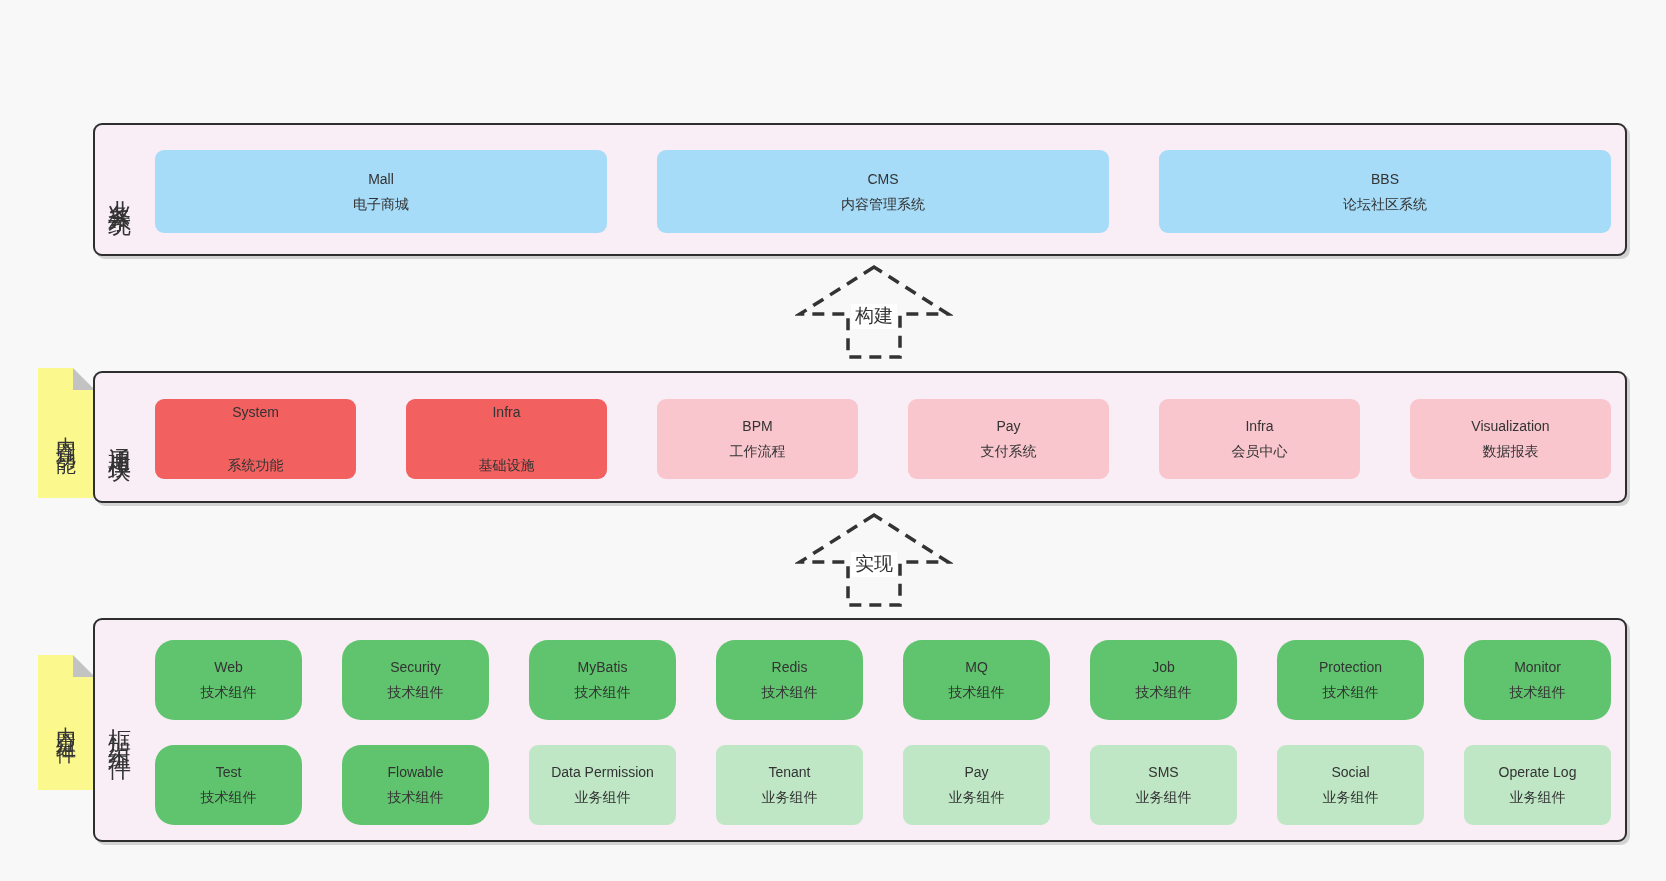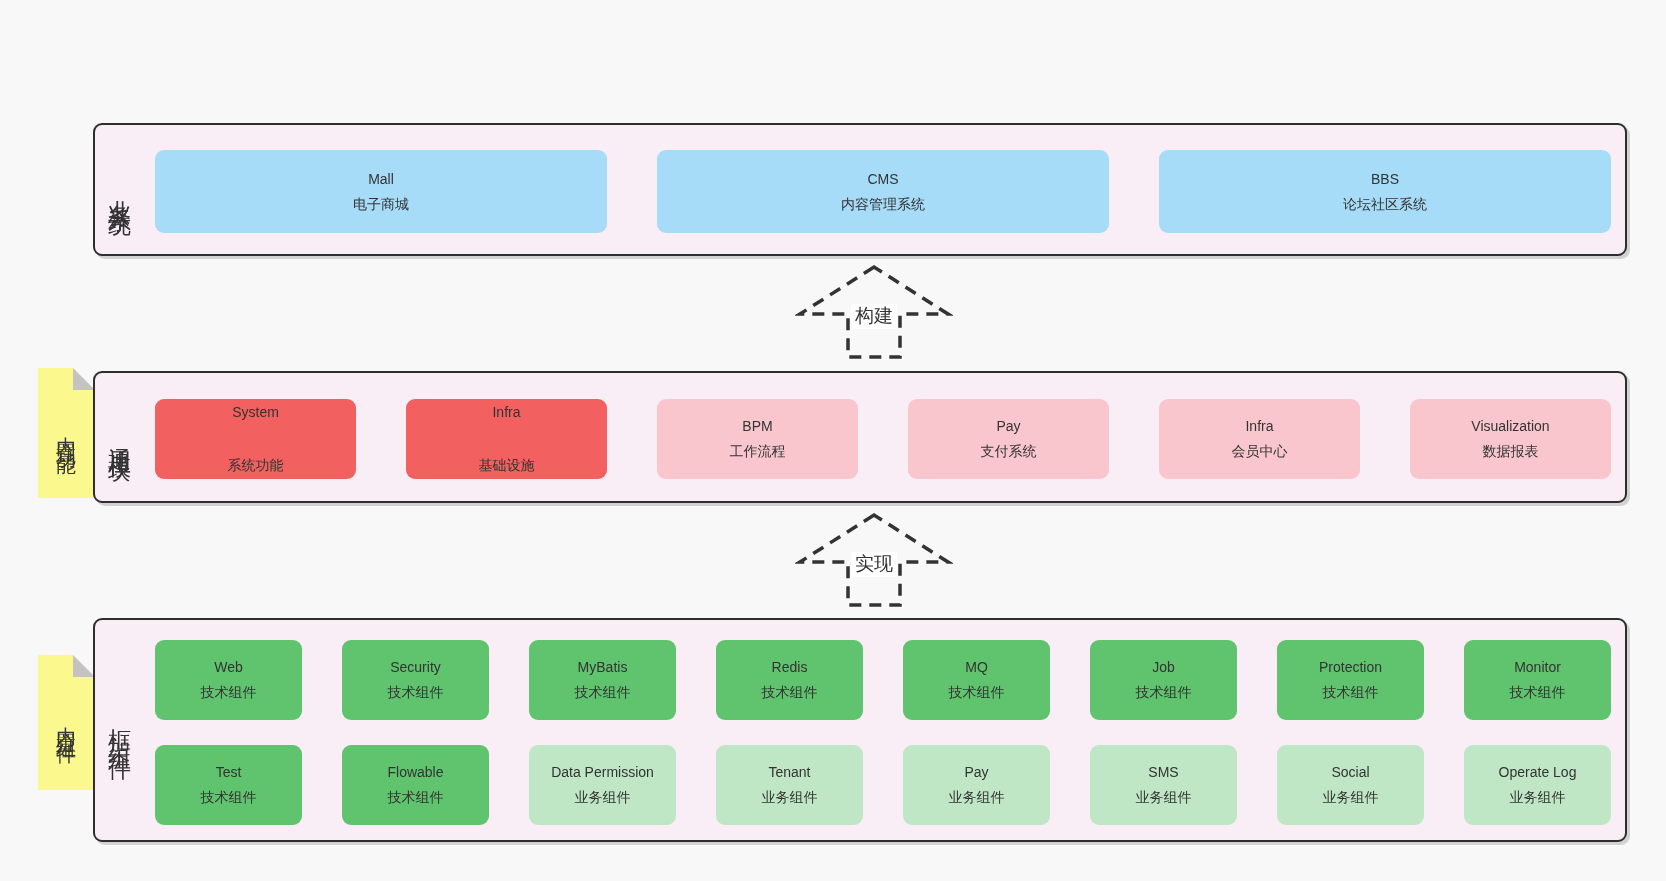--- a/index.html
+++ b/index.html
@@ -39,21 +39,21 @@
   #components-row-2{top:125px;justify-content:flex-end;}
 
   .box{
     flex:1;border-radius:9px;box-sizing:border-box;padding:4px 8px;
     display:flex;flex-direction:column;align-items:center;justify-content:center;
     text-align:center;font-size:14px;line-height:25px;color:var(--text,#333);
   }
   .box.blue{background:var(--blue,#a6dcf8);}
   .box.red{background:var(--red,#f26060);gap:28px;}
   .box.pink{background:var(--pink,#f9c6ce);}
-  .box.green{background:var(--green,#5fc46d);}
+  .box.green{background:var(--green,#5fc46d);border-radius:19px;}
   .box.lightgreen{background:var(--lightGreen,#bfe7c5);}
 
   
   .sticky{
     position:absolute;left:38px;width:57px;
     background:linear-gradient(225deg, var(--pageBg,#f8f8f8) 0 16px, var(--sticky,#fbf98e) 16px);
   }
   .sticky::after{
     content:"";position:absolute;top:0;right:0;width:0;height:0;
     border-bottom:22px solid #c3c3c3;border-right:22px solid transparent;

